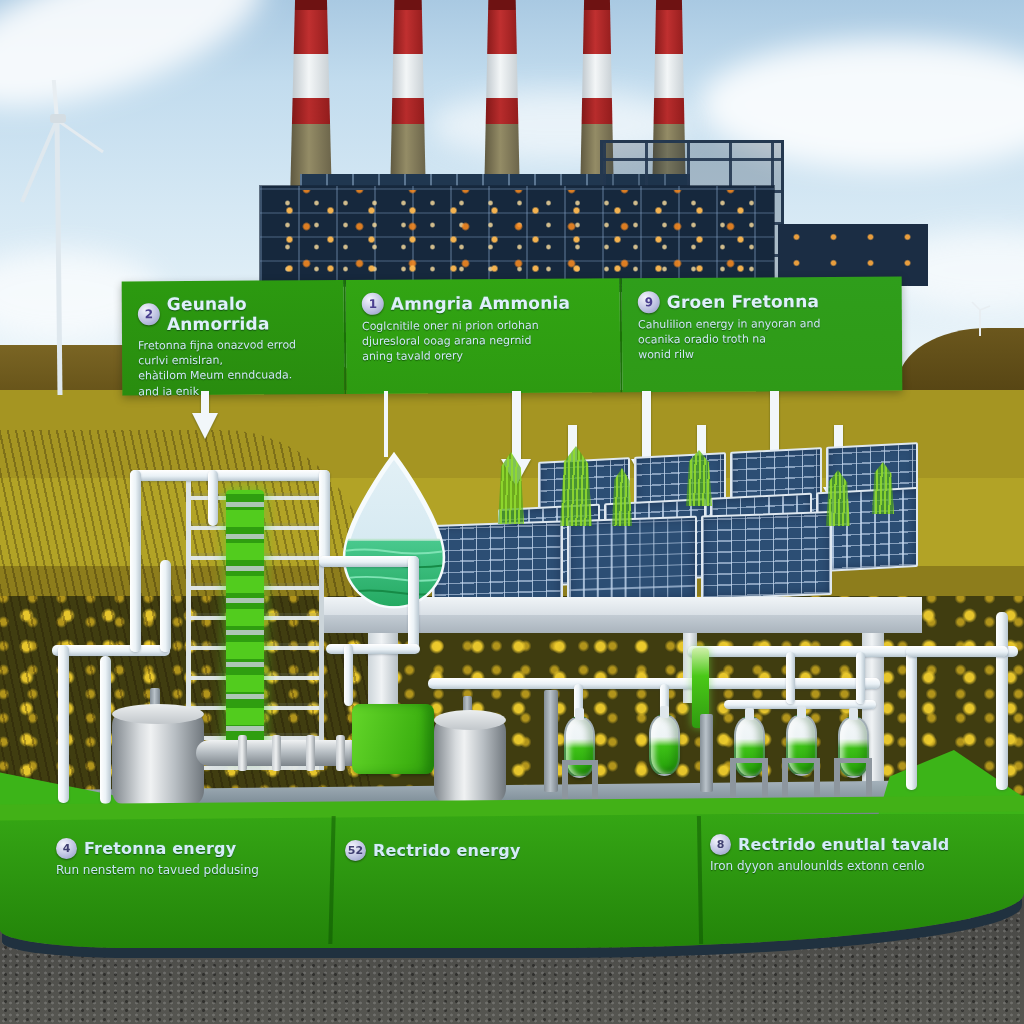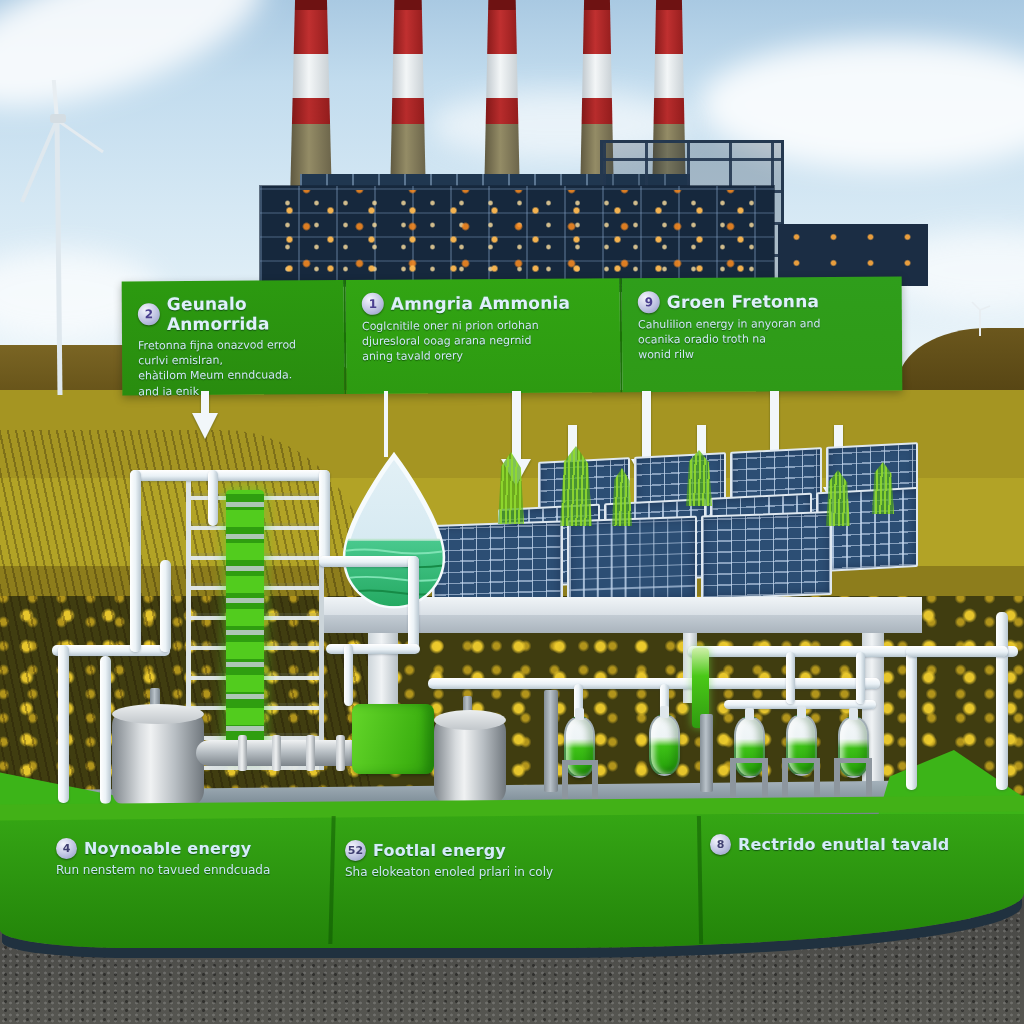--- a/index.html
+++ b/index.html
@@ -421,31 +421,31 @@
   <div class="abs wedge" style="left:878px;top:750px;width:146px;height:66px;clip-path:polygon(8% 40%,52% 0,100% 72%,100% 100%,0 100%);"></div>
   <div class="abs asphalt"></div>
   <div class="abs base-front"></div>
   <div class="abs base-top"></div>
   <div class="abs seam" style="left:330px;transform:rotate(1.5deg);"></div>
   <div class="abs seam" style="left:698px;transform:rotate(-1deg);"></div>
 
   <div class="abs base-label" style="left:56px;top:838px;width:300px;">
     <div class="titlerow">
       <span class="badge">4</span>
-      <span class="ptitle">Noynoable energy</span>
-    </div>
-    <div class="pline">Run nenstem no tavued enndcuada</div>
+      <span class="ptitle">Fretonna energy</span>
+    </div>
+    <div class="pline">Run nenstem no tavued pddusing</div>
   </div>
   <div class="abs base-label" style="left:345px;top:840px;width:320px;">
     <div class="titlerow">
       <span class="badge">52</span>
-      <span class="ptitle">Footlal energy</span>
-    </div>
-    <div class="pline">Sha elokeaton enoled prlari in coly</div>
+      <span class="ptitle">Rectrido energy</span>
+    </div>
   </div>
   <div class="abs base-label" style="left:710px;top:834px;width:310px;">
     <div class="titlerow">
       <span class="badge">8</span>
       <span class="ptitle">Rectrido enutlal tavald</span>
     </div>
+    <div class="pline">Iron dyyon anulounlds extonn cenlo</div>
   </div>
 
 </div>
 
 </body></html>

